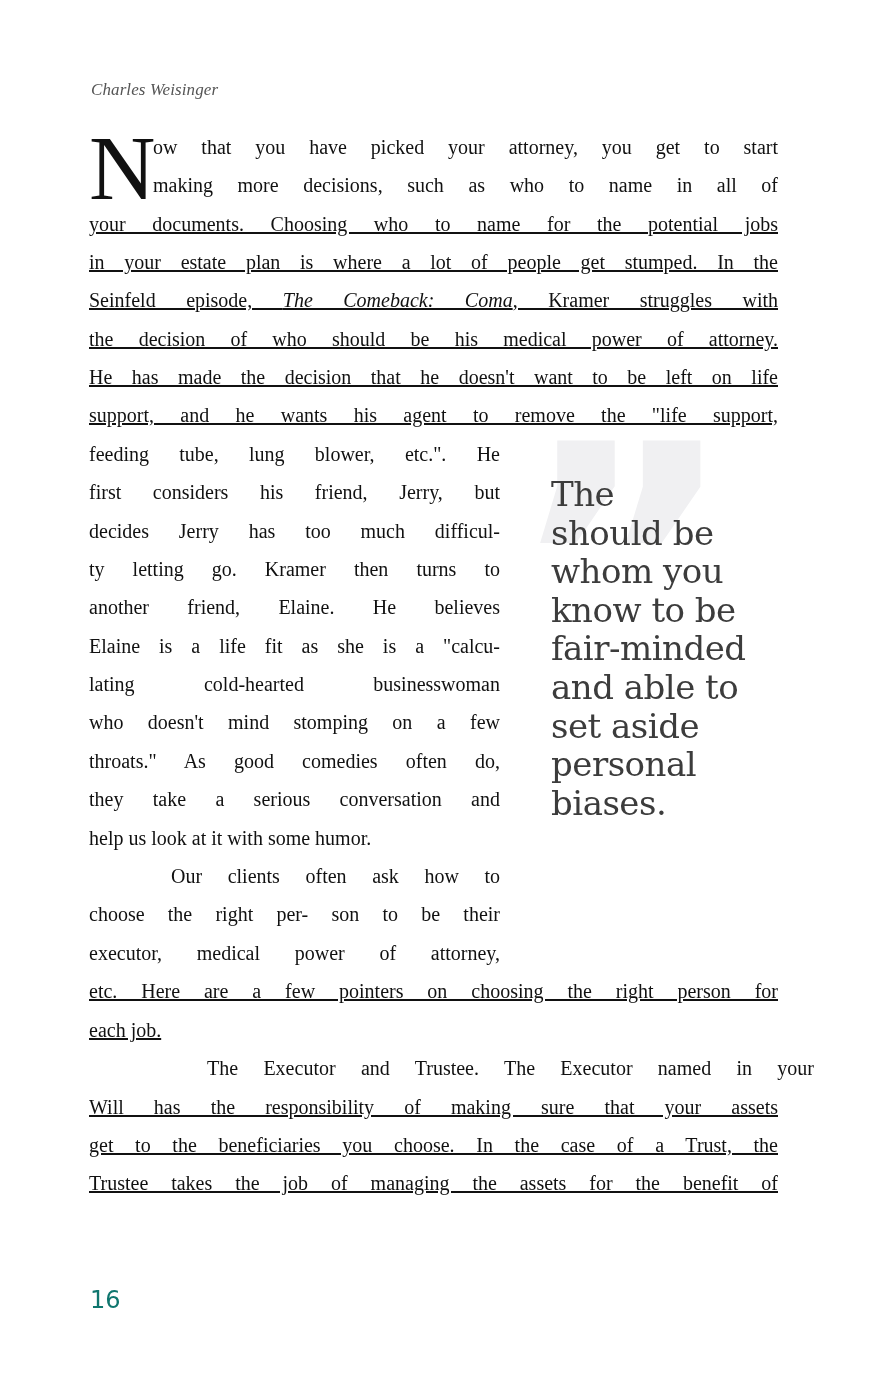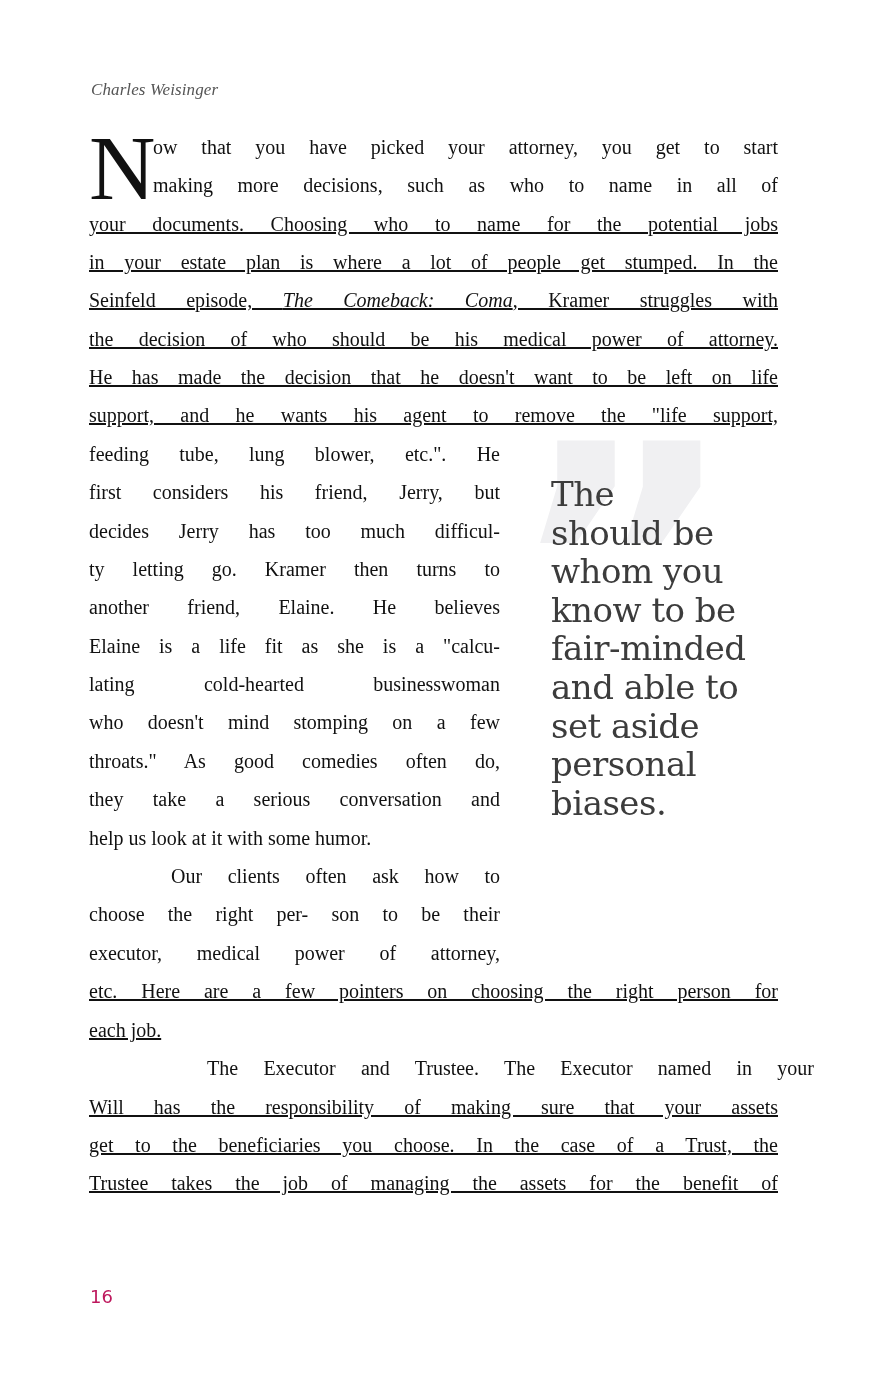--- a/index.html
+++ b/index.html
@@ -39,21 +39,21 @@
   }
   .pullquote {
     position: absolute; left: 551px; top: 459px; width: 240px;
     font-family: "DejaVu Serif", serif; font-size: 34px; line-height: 38.6px;
     color: #3c3c3c; letter-spacing: -0.5px;
   }
   .pullquote span { display: block; white-space: nowrap; }
 
   .page-number {
     position: absolute; left: 90px; top: 1270px;
-    font-family: "DejaVu Sans", sans-serif; font-size: 18px; color: #be185d;
+    font-family: "DejaVu Sans", sans-serif; font-size: 24px; color: #0f766e;
   }
   em { font-style: italic; }
 </style>
 </head>
 <body>
 
 <div class="page">
 
   <div class="running-head">Charles Weisinger</div>
 

